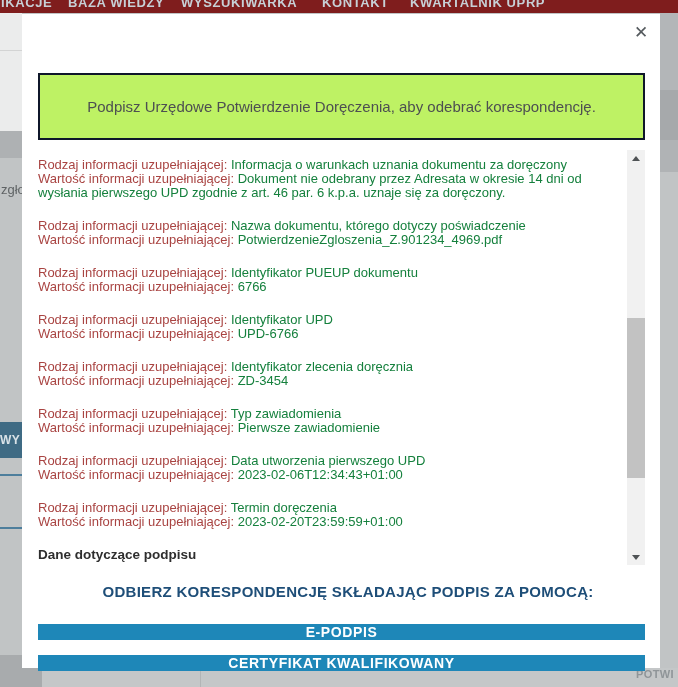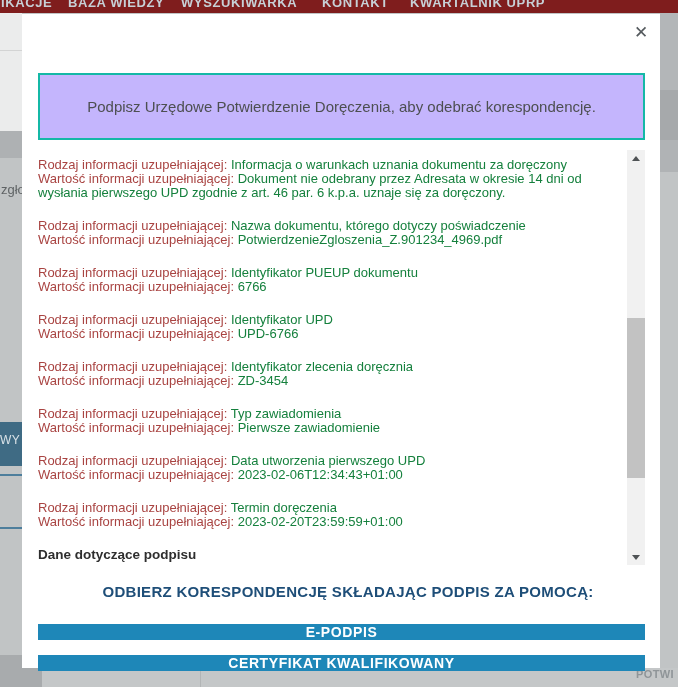--- a/index.html
+++ b/index.html
@@ -7,36 +7,36 @@
   body { font-family:"Liberation Sans", sans-serif; background:#c1c4c5; position:relative; }
 
   
   .navbar { position:absolute; left:0; top:0; width:678px; height:13px; background:#7f1d1d; overflow:hidden; z-index:1; }
   .nav-item { position:absolute; top:-5px; font-weight:700; font-size:13px; letter-spacing:0.6px; color:#c7d0d6; white-space:nowrap; }
   .bg-frag { position:absolute; z-index:0; }
   .bg-left-white { left:0; top:13px; width:22px; height:118px; background:#ebecec; }
   .bg-left-divider { left:0; top:50px; width:22px; height:1px; background:#d3d4d4; }
   .bg-left-band { left:0; top:131px; width:22px; height:27px; background:#aeb1b3; }
   .bg-left-text { left:1px; top:182px; width:21px; overflow:hidden; font-size:13px; color:#5f6365; }
-  .bg-tab { left:0; top:422px; width:22px; height:44px; background:#3f6b84; color:#d9e2e7; font-weight:400; font-size:12px; line-height:36px; overflow:hidden; letter-spacing:0.5px; }
+  .bg-tab { left:0; top:422px; width:22px; height:36px; background:#3f6b84; color:#d9e2e7; font-weight:700; font-size:12px; line-height:36px; overflow:hidden; letter-spacing:0.5px; }
   .bg-line1 { left:0; top:474px; width:22px; height:2px; background:#4d7e9c; }
   .bg-line2 { left:0; top:527px; width:22px; height:2px; background:#4d7e9c; }
   .bg-left-bottom { left:0; top:655px; width:42px; height:32px; background:#a8abad; }
   .bg-right-a { left:660px; top:13px; width:18px; height:77px; background:#b3b6b8; }
   .bg-right-b { left:660px; top:90px; width:18px; height:50px; background:#a6a9ab; }
   .bg-right-c { left:660px; top:140px; width:18px; height:32px; background:#b0b3b5; }
   .bg-bottom { left:42px; top:668px; width:636px; height:19px; background:#c4c7c8; }
   .bg-col-line { left:200px; top:668px; width:1px; height:19px; background:#b2b5b6; }
   .bg-status { left:636px; top:655px; width:42px; overflow:hidden; font-weight:700; font-size:11px; line-height:13px; color:#8f9598; letter-spacing:0.4px; }
 
   
   .modal { position:absolute; left:22px; top:14px; width:638px; height:654px; background:#ffffff; z-index:2; }
   .close-btn { position:absolute; top:8px; right:8px; width:22px; height:22px; font-size:17px; line-height:22px; text-align:center; color:#555a5e; cursor:pointer; font-weight:400; }
   .modal-title { position:absolute; top:29px; left:0; width:100%; text-align:center; font-size:17px; font-weight:700; color:#1e4e78; letter-spacing:0.3px;margin-top:36px; }
-  .notice-box { position:absolute; top:59px; left:16px; width:607px; height:67px; background:#c4b5fd; border:2px solid #14b8a6; display:flex; align-items:center; justify-content:center; }
+  .notice-box { position:absolute; top:59px; left:16px; width:607px; height:67px; background:#bef264; border:2px solid #0f172a; display:flex; align-items:center; justify-content:center; }
   .notice-text { font-size:15px; color:#4d4f51; text-align:center; padding:0 30px; }
 
   .scroll-area { position:absolute; top:136px; left:16px; width:589px; height:415px; overflow:hidden; padding-top:8px; }
   .entry { margin-bottom:19px; font-size:13px; line-height:14px; }
   .entry-line { }
   .lbl { color:#a94442; }
   .val { color:#15803d; }
   .sig-heading { font-size:13.5px; line-height:14px; font-weight:700; color:#2e2e2e; }
 
   

